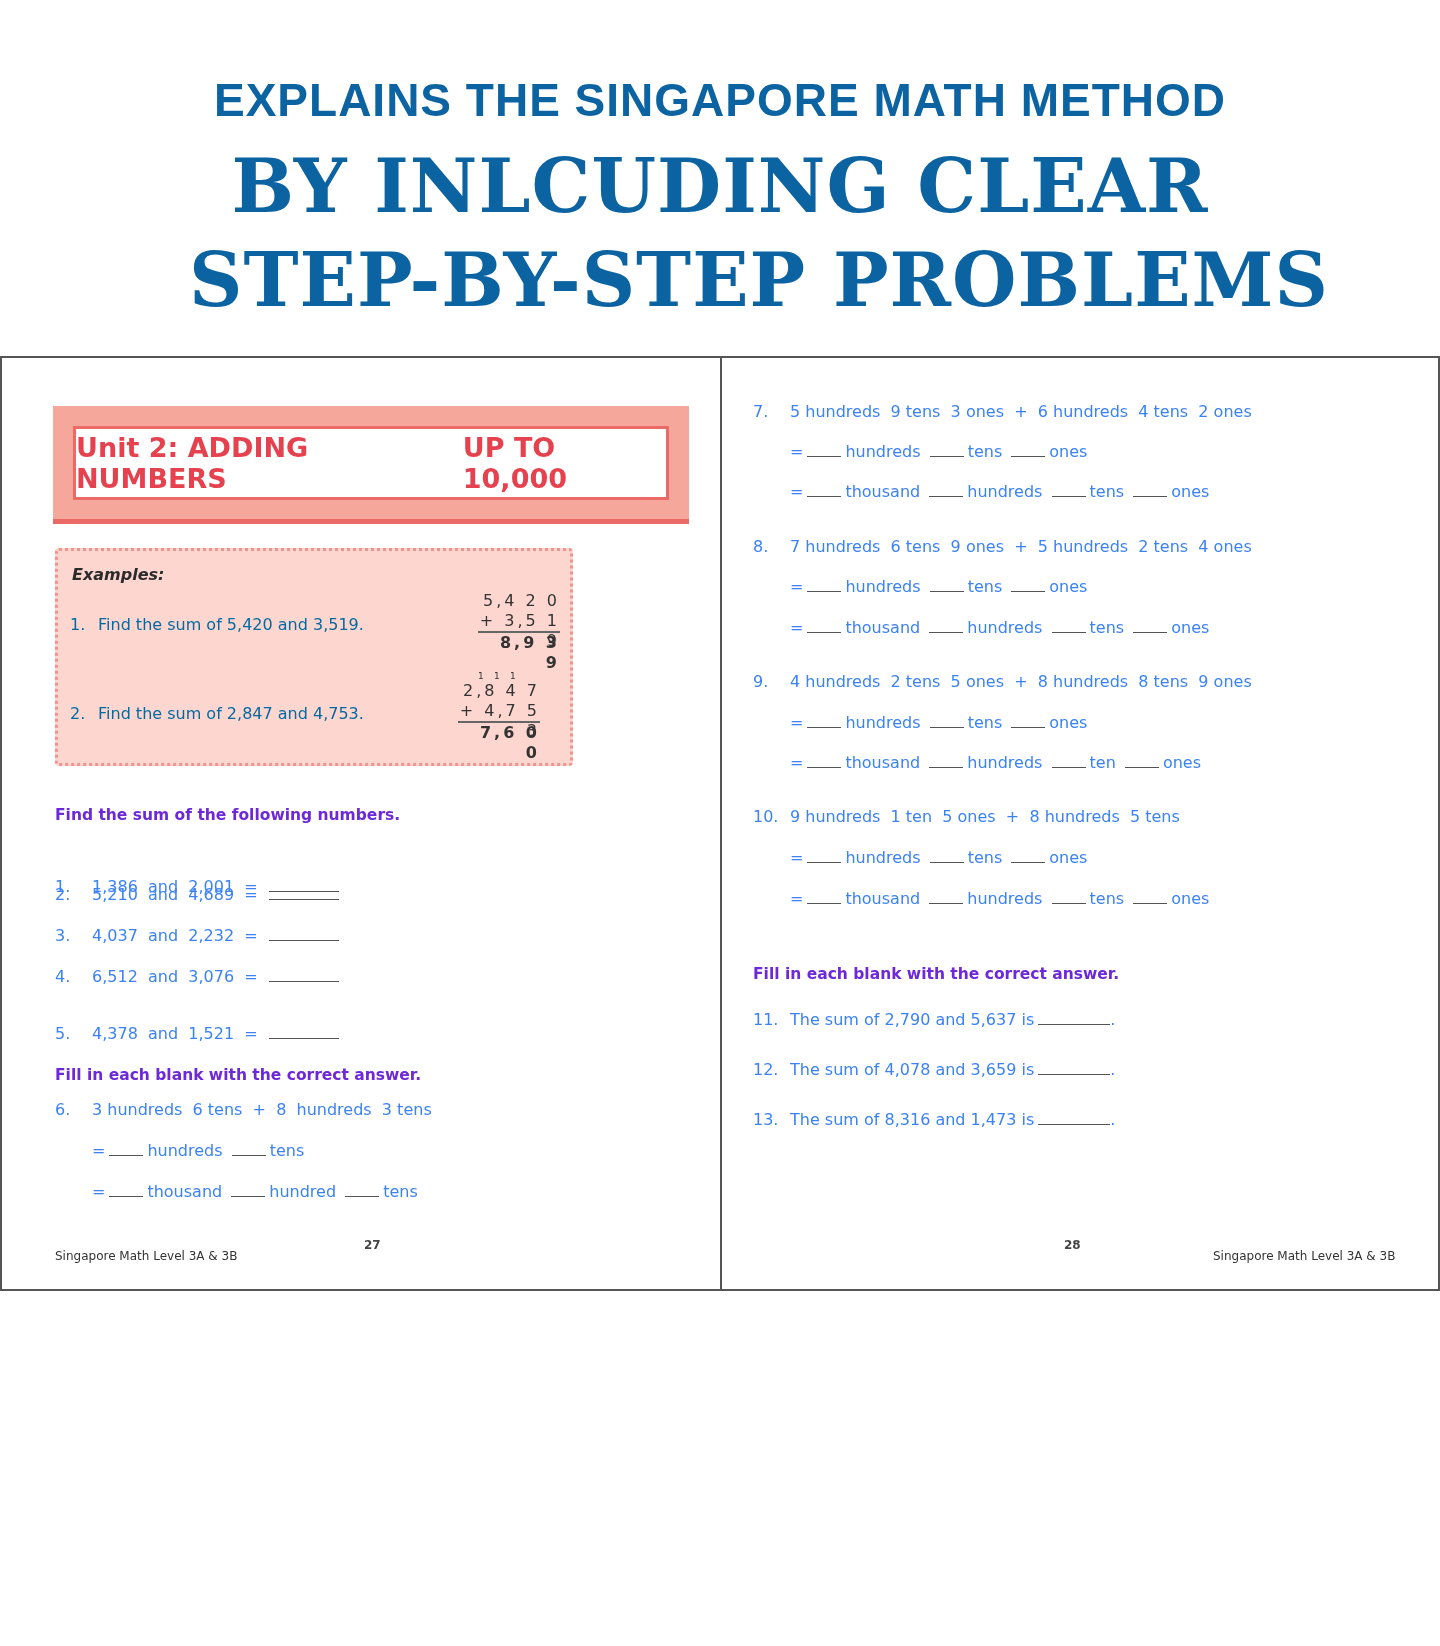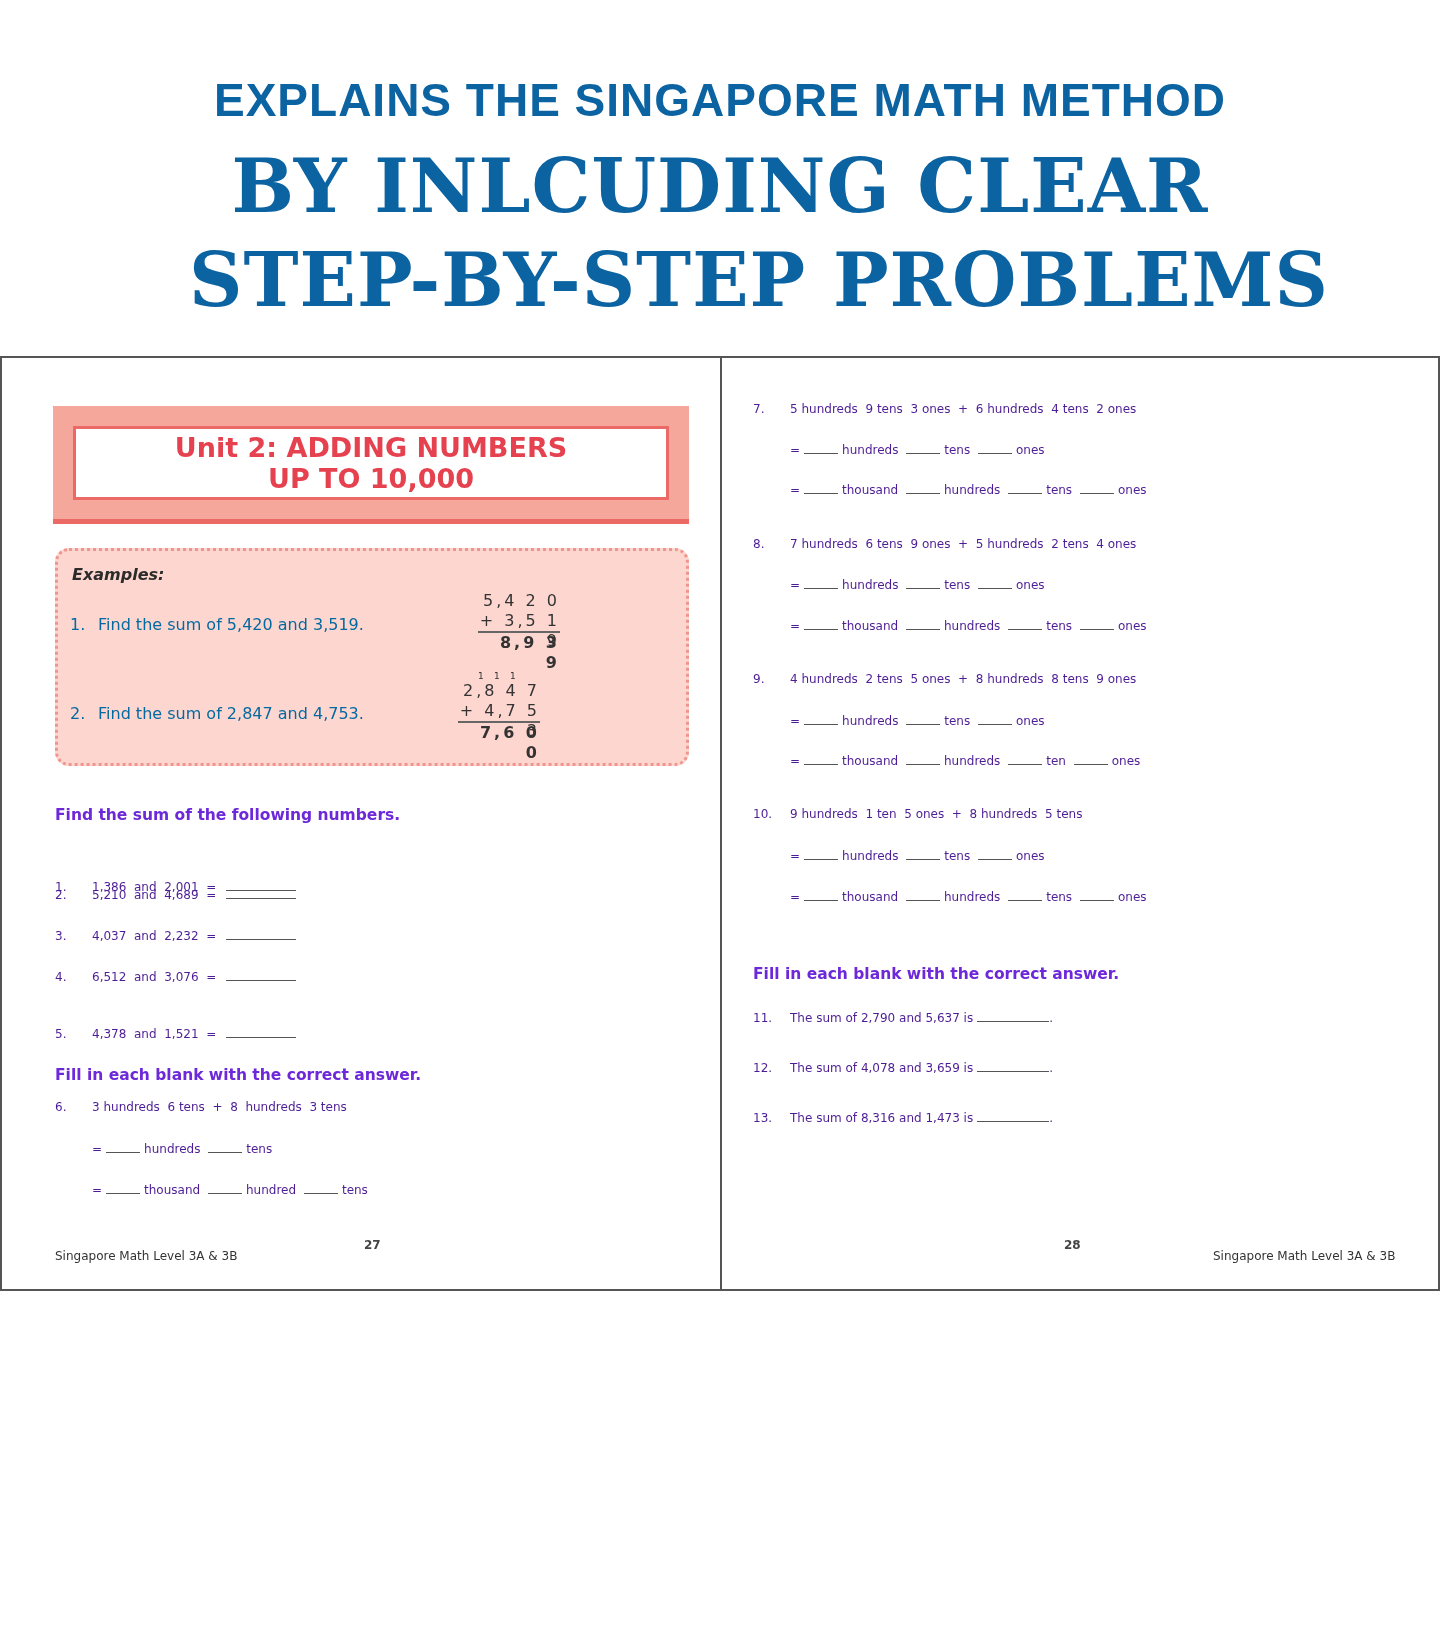--- a/index.html
+++ b/index.html
@@ -27,43 +27,43 @@
 
   .page { position: absolute; top: 0; height: 100%; }
   .page.left { left: 0; width: 718px; }
   .page.right { left: 720px; width: 716px; }
 
   
   .banner { position: absolute; left: 51px; top: 48px; width: 636px; height: 114px; background: #f5a79c; }
   .banner .inner {
     position: absolute; left: 20px; top: 20px; width: 596px; height: 74px;
     background: #fff; border: 3px solid #ec6a66;
-    display: flex; flex-direction: column; align-items: center; justify-content: center;
+    display: flex; flex-direction: row; align-items: center; justify-content: center;
     color: #e5414f; font-family: "DejaVu Sans", sans-serif; font-weight: 700; font-size: 27px; line-height: 31px;
   }
   .banner-rule { position: absolute; left: 51px; top: 161px; width: 636px; height: 5px; background: #ec6a66; }
 
   
   .examples {
-    position: absolute; left: 53px; top: 190px; width: 634px; height: 218px;
-    background: #fdd6cf; border: 3px dotted #f0958d; border-radius: 14px;
+    position: absolute; left: 53px; top: 190px; width: 518px; height: 218px;
+    background: #fdd6cf; border: 3px dotted #f0958d; border-radius: 4px;
   }
   .examples .title { position: absolute; left: 14px; top: 14px; font-weight: 700; font-style: italic; font-size: 16px; color: #2b2b2b; }
   .ex-row { position: absolute; left: 12px; font-size: 16px; color: #0369a1; margin-top: 16px; }
   .ex-row .n { display: inline-block; width: 28px; }
   .calc { position: absolute; width: 82px; font-size: 16px; color: #333; text-align: right; letter-spacing: 3px; font-family: "DejaVu Sans", sans-serif; }
   .calc .line { height: 20px; line-height: 20px; }
   .calc .sum { border-top: 2px solid #666; font-weight: 700; }
   .calc .carry { font-size: 9px; height: 10px; line-height: 10px; letter-spacing: 0; position: relative; }
   .calc .carry span { position: absolute; top: 0; }
 
   
   .sec-title { position: absolute; color: #6d28d9; font-weight: 700; font-size: 15.5px; }
 
-  .q { position: absolute; font-size: 12px; color: #4c1d95; white-space: pre; }
+  .q { position: absolute; font-size: 16px; color: #3b82f6; white-space: pre; }
   .q .n { display: inline-block; width: 37px; }
   .blank { display: inline-block; width: 70px; border-bottom: 1.5px solid #555; height: 14px; vertical-align: baseline; margin-left: 6px; }
   .sblank { display: inline-block; width: 34px; border-bottom: 1.5px solid #555; height: 12px; vertical-align: baseline; margin: 0 4px; }
   .lblank { display: inline-block; width: 72px; border-bottom: 1.5px solid #555; height: 12px; vertical-align: baseline; margin-left: 4px; }
   .ind { display: inline-block; width: 37px; }
 
   .footer-left { position: absolute; font-size: 12px; color: #333; }
   .page-num { position: absolute; font-size: 12px; font-weight: 700; color: #444; }
 </style>
 </head>

